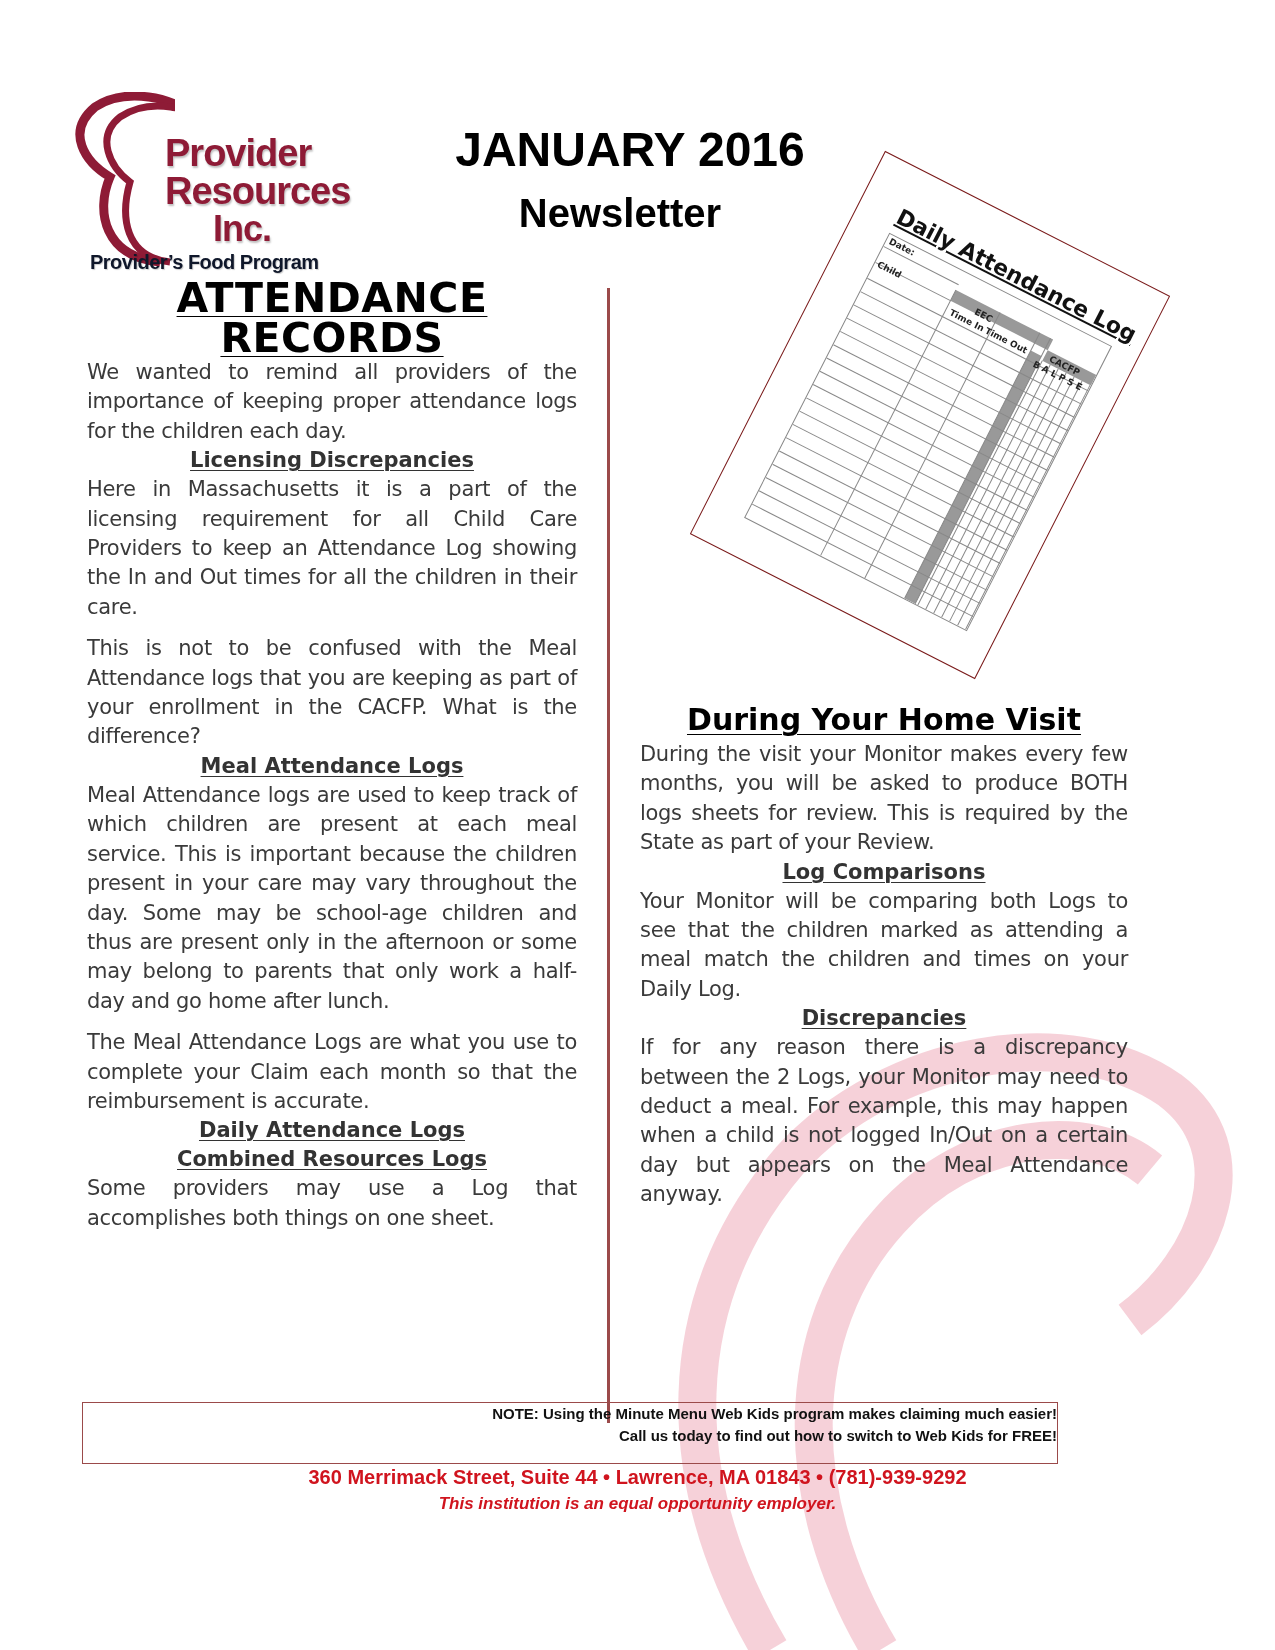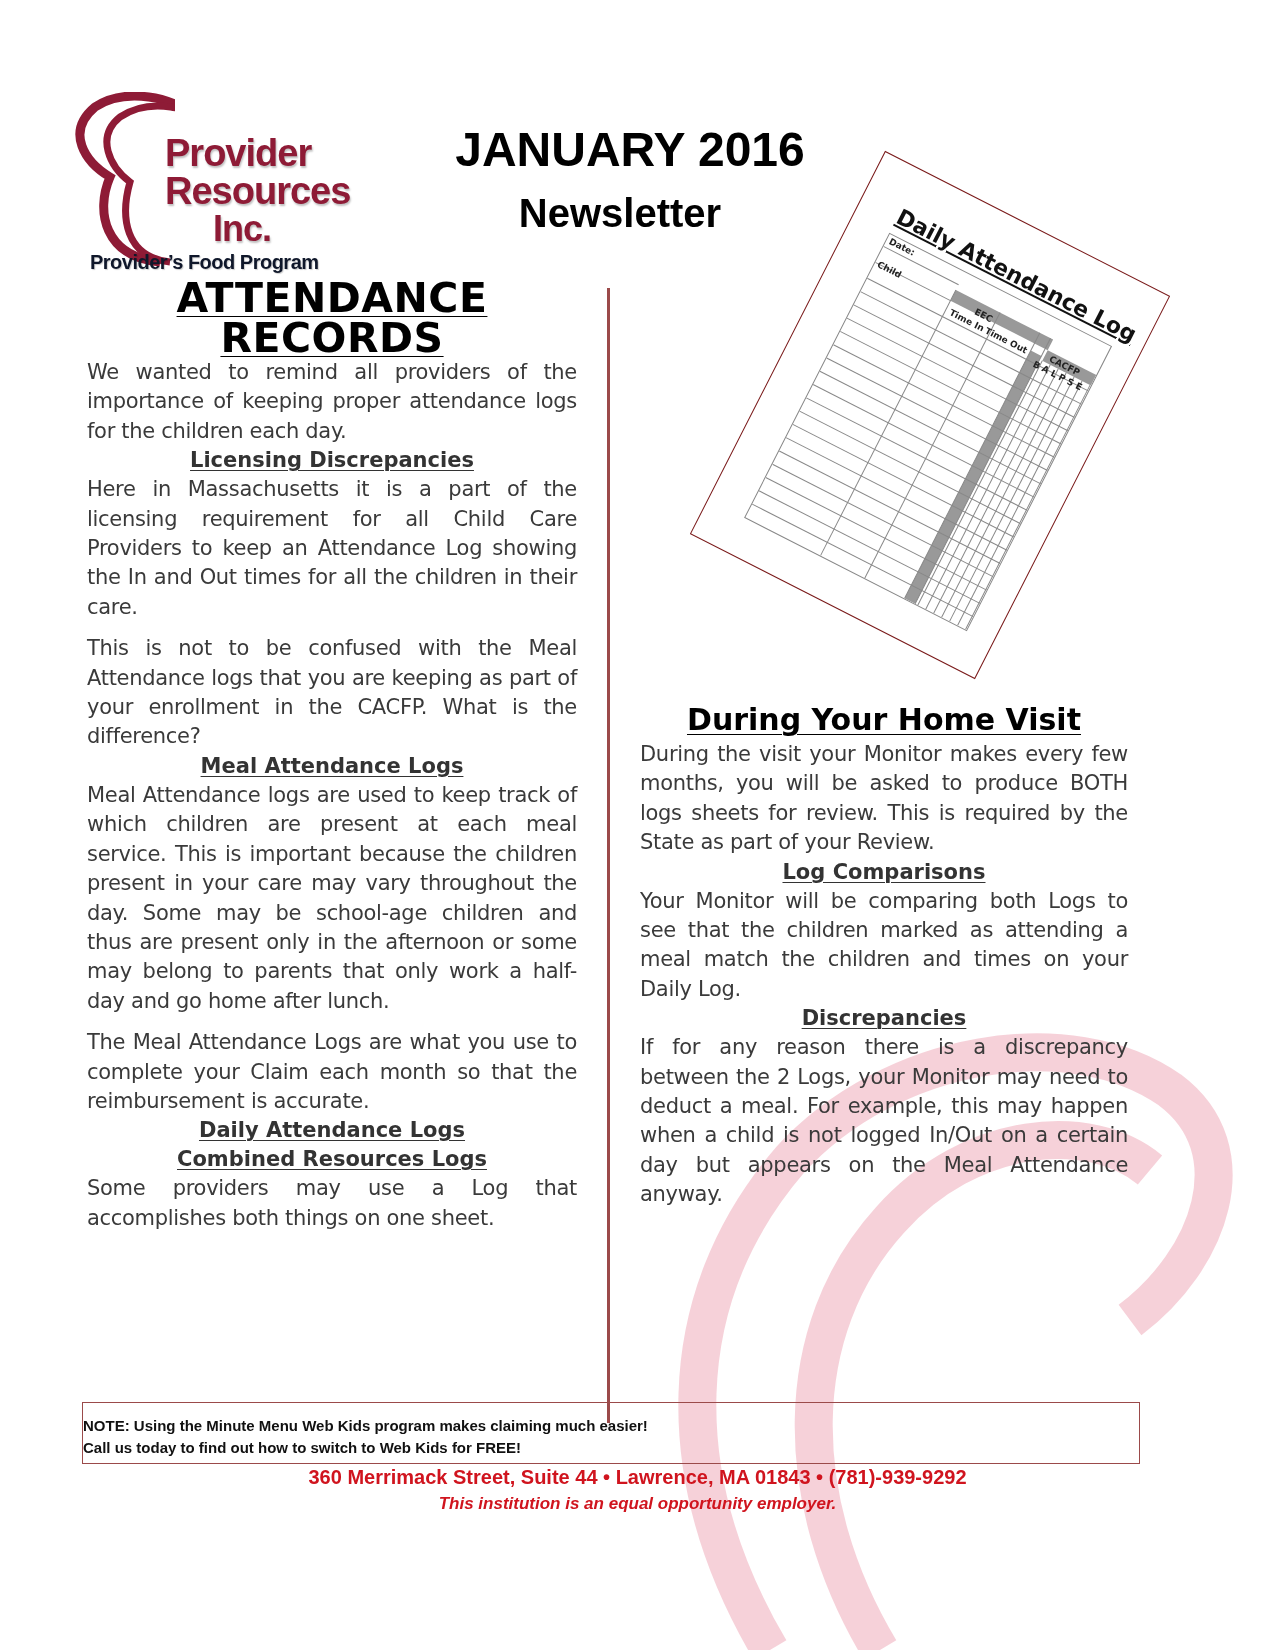--- a/index.html
+++ b/index.html
@@ -39,21 +39,21 @@
     .col-right { left: 640px; top: 700px; width: 488px; }
 
     .h1 { font-family: "DejaVu Sans", sans-serif; font-weight: bold; color: #000; text-align: center; text-decoration: underline; text-decoration-thickness: 1px; text-underline-offset: 4px; }
     .col-left .h1 { font-size: 41px; line-height: 40px; letter-spacing: 0.5px; }
     .col-right .h1 { font-size: 30px; line-height: 40px; }
     .h2 { font-family: "DejaVu Sans", sans-serif; font-weight: bold; color: #333; text-align: center; text-decoration: underline; text-decoration-thickness: 1px; text-underline-offset: 3px; font-size: 21px; line-height: 29px; }
     .p { font-size: 21px; line-height: 29.4px; text-align: justify; color: #3a3a3a; letter-spacing: -0.3px; }
     .p.gap { margin-top: 12px; }
 
     
-    .note { position: absolute; left: 82px; top: 1402px; width: 1058px; height: 62px; border: 1px solid #9b4a4a; z-index: 3; text-align: left; padding-top: 12px; }
+    .note { position: absolute; left: 82px; top: 1402px; width: 976px; height: 62px; border: 1px solid #9b4a4a; z-index: 3; text-align: right; padding-top: 0; }
     .note div { font-family: "Liberation Sans", sans-serif; font-weight: bold; font-size: 15px; line-height: 22px; color: #111; }
 
     .footer { position: absolute; left: 0; width: 1275px; text-align: center; z-index: 3; font-family: "Liberation Sans", sans-serif; font-weight: bold; color: #d0141e; }
     .footer.addr { top: 1466px; font-size: 20px; }
     .footer.eoe { top: 1494px; font-size: 17px; font-style: italic; }
   </style>
 </head>
 <body>
 
 <svg class="watermark" viewBox="0 0 600 650">

